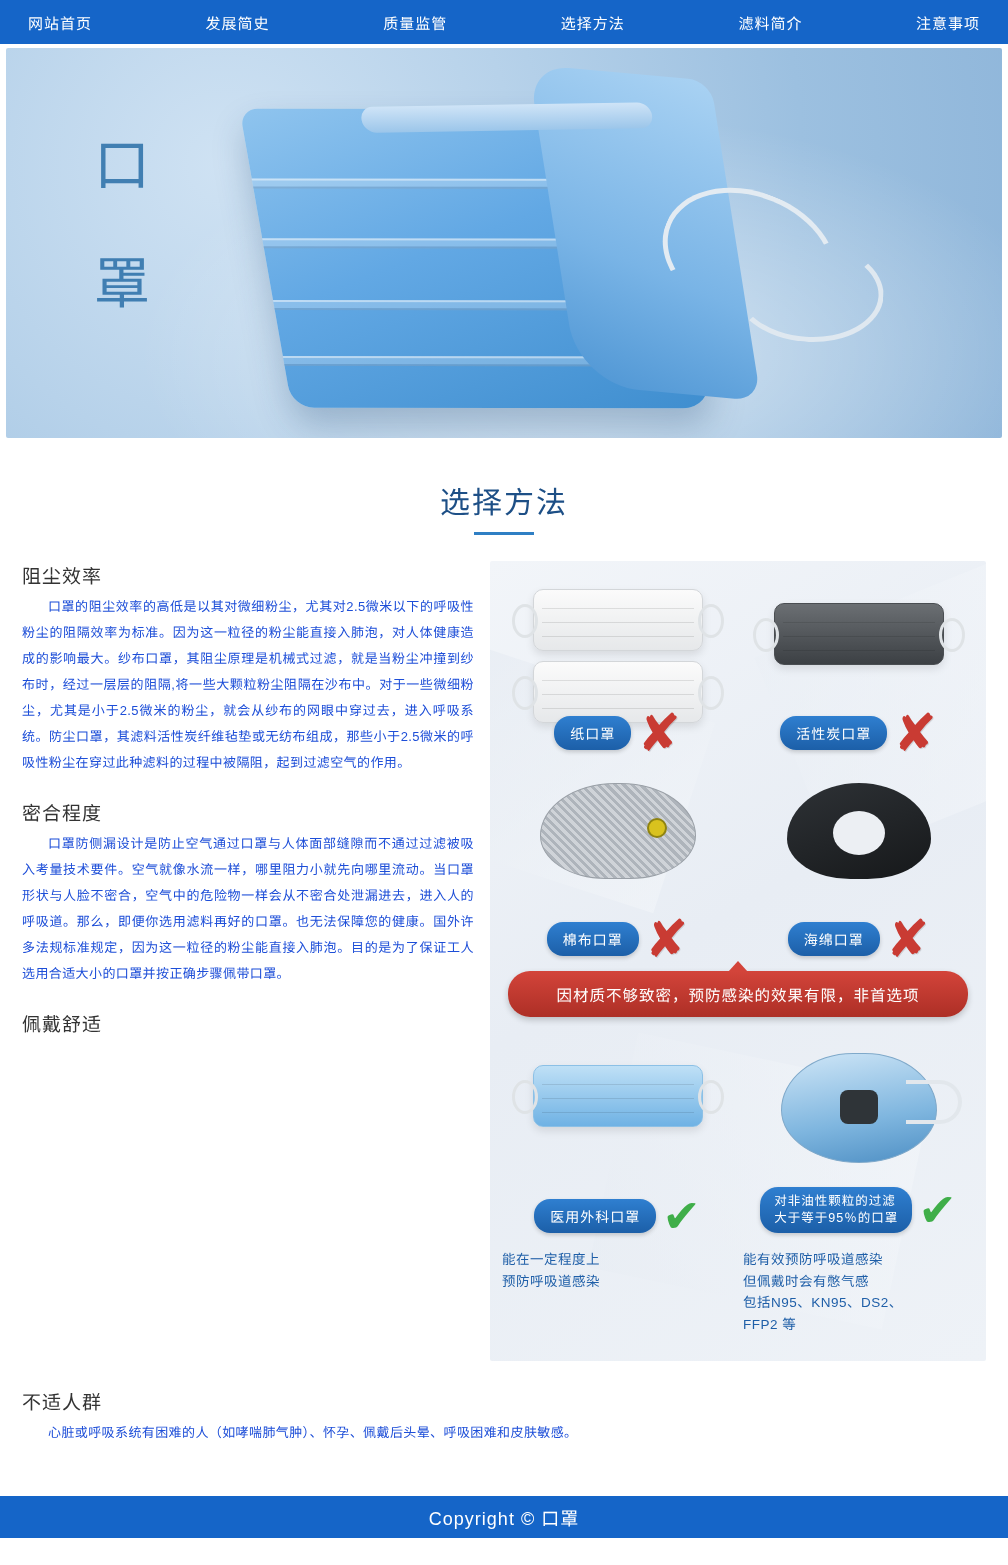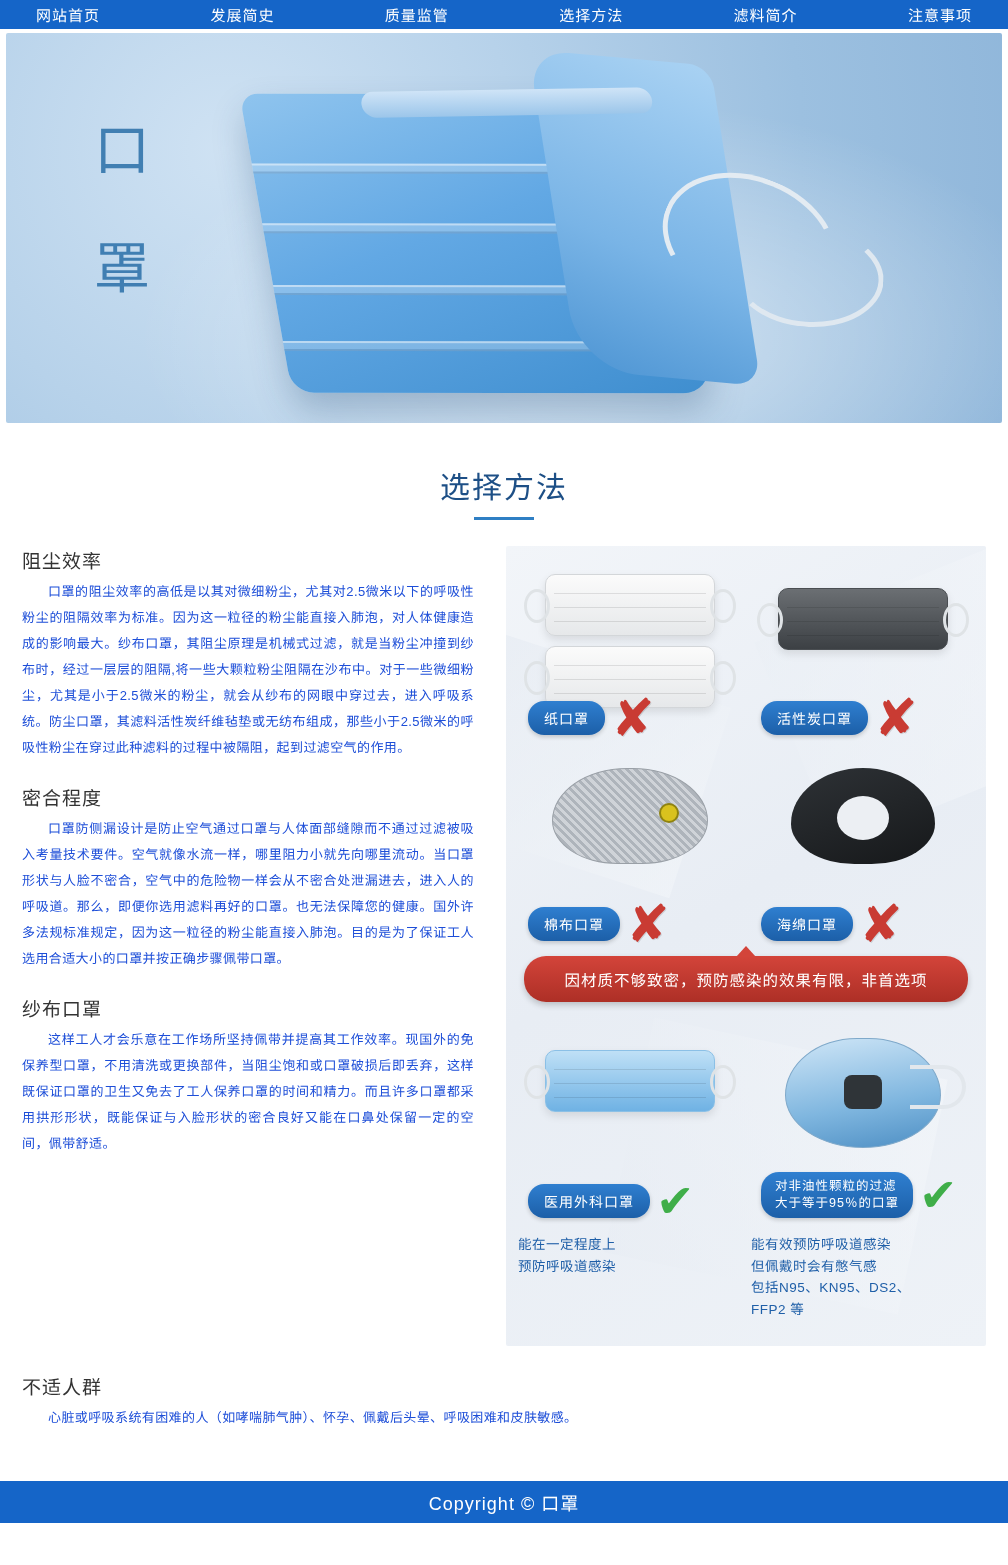--- a/index.html
+++ b/index.html
@@ -11,26 +11,26 @@
   .page {
     width: 1008px;
     min-height: 1565px;
     margin: 0 auto;
     position: relative;
     background: #ffffff;
   }
 
   
   .navbar {
-    height: 29px;
+    height: 44px;
     background: #1565c8;
     display: flex;
     align-items: center;
     justify-content: space-between;
-    padding: 0 26px;
+    padding: 0 18px;
   }
   .nav-item {
     color: #ffffff;
     font-size: 15px;
     letter-spacing: 1px;
     padding: 6px 10px;
     cursor: pointer;
     white-space: nowrap;
   }
 
@@ -156,21 +156,21 @@
     color: #1d4ed8;
     line-height: 2.0;
     text-align: justify;
     text-indent: 2em;
     margin: 6px 0 22px 0;
     letter-spacing: 0.4px;
   }
 
   .cols {
     display: flex;
-    gap: 32px;
+    gap: 16px;
     align-items: flex-start;
   }
   .col-left { width: 452px; flex: 0 0 452px; }
   .col-right { flex: 1; }
 
   
   .info {
     position: relative;
     background: linear-gradient(150deg, #f2f5f9 0%, #e8edf4 45%, #eef2f7 100%);
     border-radius: 2px;
@@ -203,21 +203,21 @@
     letter-spacing: 1px;
     box-shadow: 0 2px 4px rgba(0,0,0,.18);
     white-space: nowrap;
   }
   .label-pill.two-line { font-size: 12.5px; line-height: 1.35; border-radius: 18px; padding: 6px 14px; }
   .pill-row {
     position: absolute;
     bottom: 4px; left: 10px; right: 10px;
     display: flex; align-items: center; gap: 6px;
   }
-  .pill-row.centered { justify-content: flex-start; }
+  .pill-row.centered { justify-content: center; }
 
   .mark-x {
     font-size: 52px;
     line-height: 0.7;
     color: #c93b33;
     font-weight: 700;
     text-shadow: 1px 1px 0 rgba(0,0,0,.12);
   }
   .mark-check {
     font-size: 46px;
@@ -352,22 +352,21 @@
     <div class="cols">
 
       <div class="col-left">
 
         <h2 class="section-heading">阻尘效率</h2>
         <p class="body-text">口罩的阻尘效率的高低是以其对微细粉尘，尤其对2.5微米以下的呼吸性粉尘的阻隔效率为标准。因为这一粒径的粉尘能直接入肺泡，对人体健康造成的影响最大。纱布口罩，其阻尘原理是机械式过滤，就是当粉尘冲撞到纱布时，经过一层层的阻隔,将一些大颗粒粉尘阻隔在沙布中。对于一些微细粉尘，尤其是小于2.5微米的粉尘，就会从纱布的网眼中穿过去，进入呼吸系统。防尘口罩，其滤料活性炭纤维毡垫或无纺布组成，那些小于2.5微米的呼吸性粉尘在穿过此种滤料的过程中被隔阻，起到过滤空气的作用。</p>
 
         <h2 class="section-heading">密合程度</h2>
         <p class="body-text">口罩防侧漏设计是防止空气通过口罩与人体面部缝隙而不通过过滤被吸入考量技术要件。空气就像水流一样，哪里阻力小就先向哪里流动。当口罩形状与人脸不密合，空气中的危险物一样会从不密合处泄漏进去，进入人的呼吸道。那么，即便你选用滤料再好的口罩。也无法保障您的健康。国外许多法规标准规定，因为这一粒径的粉尘能直接入肺泡。目的是为了保证工人选用合适大小的口罩并按正确步骤佩带口罩。</p>
 
-        <h2 class="section-heading">纱布口罩</h2>
-        <p class="body-text">这样工人才会乐意在工作场所坚持佩带并提高其工作效率。现国外的免保养型口罩，不用清洗或更换部件，当阻尘饱和或口罩破损后即丢弃，这样既保证口罩的卫生又免去了工人保养口罩的时间和精力。而且许多口罩都采用拱形形状，既能保证与入脸形状的密合良好又能在口鼻处保留一定的空间，佩带舒适。</p>
+        <h2 class="section-heading">佩戴舒适</h2>
 
       </div>
 
       <div class="col-right">
         <div class="info">
           <div class="facet f1"></div>
           <div class="facet f2"></div>
           <div class="facet f3"></div>
 
           <div class="grid2">

